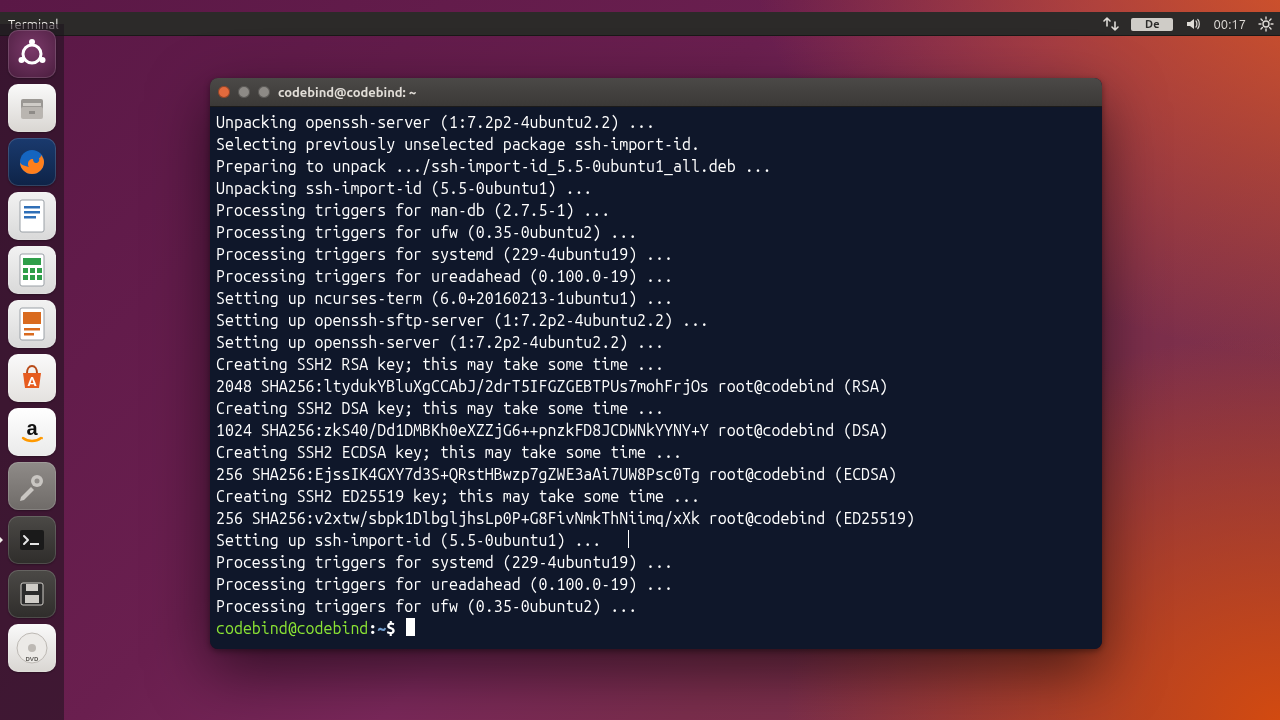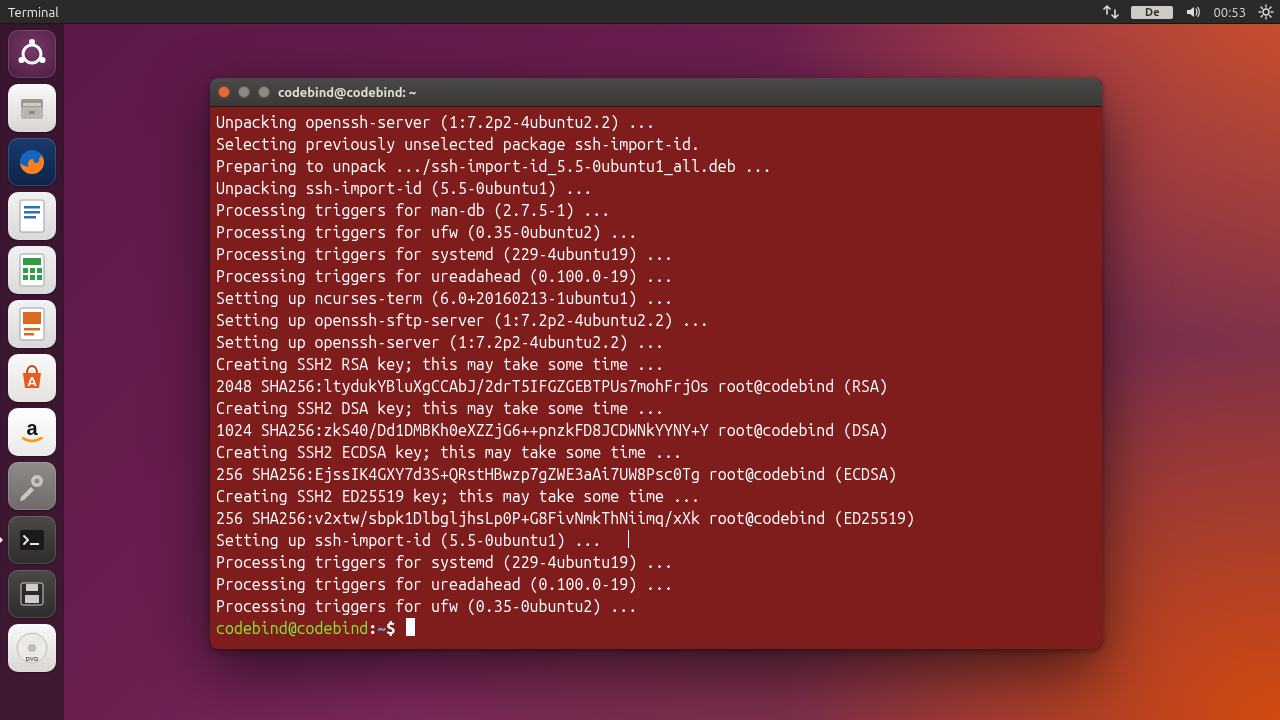--- a/index.html
+++ b/index.html
@@ -3,21 +3,21 @@
 <meta charset="utf-8">
 <style>
   html,body{margin:0;padding:0;width:1280px;height:720px;overflow:hidden;font-family:"Ubuntu","DejaVu Sans",sans-serif}
   
   #desktop{position:absolute;inset:0;background:
     radial-gradient(1200px 800px at 110% -10%, #e65c1f 0%, rgba(230,92,31,0) 55%),
     radial-gradient(900px 700px at 100% 100%, #d24a10 0%, rgba(210,74,16,0) 55%),
     linear-gradient(135deg,#5a1846 0%,#6a1f4f 40%,#7a285a 55%,#7b2e4d 70%,#823444 100%);
   }
   
-  #menubar{position:absolute;top:0;left:0;right:0;height:24px;background:#2c2a29;color:#eceae7;display:flex;align-items:center;font-size:13px;padding:0 0 0 8px;box-shadow:inset 0 -1px 0 rgba(0,0,0,.4)}
+  #menubar{position:absolute;top:12px;left:0;right:0;height:24px;background:#2c2a29;color:#eceae7;display:flex;align-items:center;font-size:13px;padding:0 0 0 8px;box-shadow:inset 0 -1px 0 rgba(0,0,0,.4)}
   #menubar .spacer{flex:1}
   #menubar .ind{display:inline-flex;align-items:center;justify-content:center;height:24px;padding:0 6px;color:#dedbd6}
   #menubar .ind svg{display:block}
   .kbd-badge{background:#cfccc7;color:#2b2a29;border-radius:2px;font-weight:700;font-size:11px;padding:1px 14px;line-height:1}
   
   #launcher{position:absolute;top:24px;left:0;bottom:0;width:64px;background:rgba(30,18,30,.55);display:flex;flex-direction:column;align-items:center;padding-top:6px;gap:6px}
   .tile{width:48px;height:48px;border-radius:10px;display:flex;align-items:center;justify-content:center;box-shadow:inset 0 0 0 1px rgba(255,255,255,.15),0 1px 2px rgba(0,0,0,.3);position:relative}
   .tile.active::before{content:"";position:absolute;left:-10px;top:50%;transform:translateY(-50%);border:5px solid transparent;border-left-color:#f5f1ee}
   .tile svg{display:block}
   .dash{background:radial-gradient(circle at 50% 40%,#7a3969,#4a1d3e)}
@@ -32,21 +32,21 @@
   .terminal-tile{background:linear-gradient(#4b4946,#2f2d2b)}
   .save-tile{background:linear-gradient(#4b4946,#2f2d2b)}
   .dvd{background:linear-gradient(#fafafa,#d9d6d2)}
   
   #termwin{position:absolute;left:210px;top:78px;width:892px;border-radius:8px;overflow:hidden;box-shadow:0 22px 60px rgba(0,0,0,.55),0 2px 6px rgba(0,0,0,.4);background:#2d0922}
   #term-titlebar{height:28px;background:linear-gradient(#4b4947,#3b3937);display:flex;align-items:center;gap:8px;padding:0 8px;color:#e2ded8;font-weight:700;font-size:13px;border-bottom:1px solid #1c1b1a}
   .wbtn{width:12px;height:12px;border-radius:50%;box-shadow:inset 0 0 0 1px rgba(0,0,0,.35)}
   .wclose{background:#e26a3d}
   .wmin{background:#8d8a86}
   .wmax{background:#8d8a86}
-  #term-body{background:#7f1d1d;padding:4px 0 10px 6px}
+  #term-body{background:#0f172a;padding:4px 0 10px 6px}
   #term-lines{font-family:"Ubuntu Mono","DejaVu Sans Mono",monospace;font-size:16px;line-height:22px;color:#ffffff;white-space:pre}
   .term-line{display:block}
   .ps1-user{color:#8ae234;font-weight:400}
   .ps1-path{color:#729fcf;font-weight:700}
   .ps1-sep{color:#ffffff;font-weight:700}
   .cursor{display:inline-block;width:9px;height:18px;background:#ffffff;vertical-align:-2px;margin-left:2px}
   .ibeam{display:inline-block;width:1px;height:18px;background:#ffffff;vertical-align:-2px}
 </style>
 </head>
 <body>
@@ -70,21 +70,21 @@
 
   <span class="ind">
     <svg width="16" height="16" viewBox="0 0 16 16">
       <path d="M2 6h3l4-3v10l-4-3H2z" fill="#dedbd6"></path>
       <path d="M11 5c1.2 1 1.2 5 0 6" stroke="#dedbd6" stroke-width="1.2" fill="none" stroke-linecap="round"></path>
       <path d="M12.8 3.5c2 1.8 2 7.2 0 9" stroke="#dedbd6" stroke-width="1.2" fill="none" stroke-linecap="round"></path>
     </svg>
   </span>
 
   <span class="ind">
-    <span>00:53</span>
+    <span>00:17</span>
   </span>
 
   <span class="ind">
     <svg width="16" height="16" viewBox="0 0 16 16">
       <circle cx="8" cy="8" r="3" fill="none" stroke="#dedbd6" stroke-width="1.4"></circle>
       <g stroke="#dedbd6" stroke-width="1.4" stroke-linecap="round">
         <path d="M8 1v2"></path>
           <path d="M8 13v2"></path>
           <path d="M1 8h2"></path>
           <path d="M13 8h2"></path>

